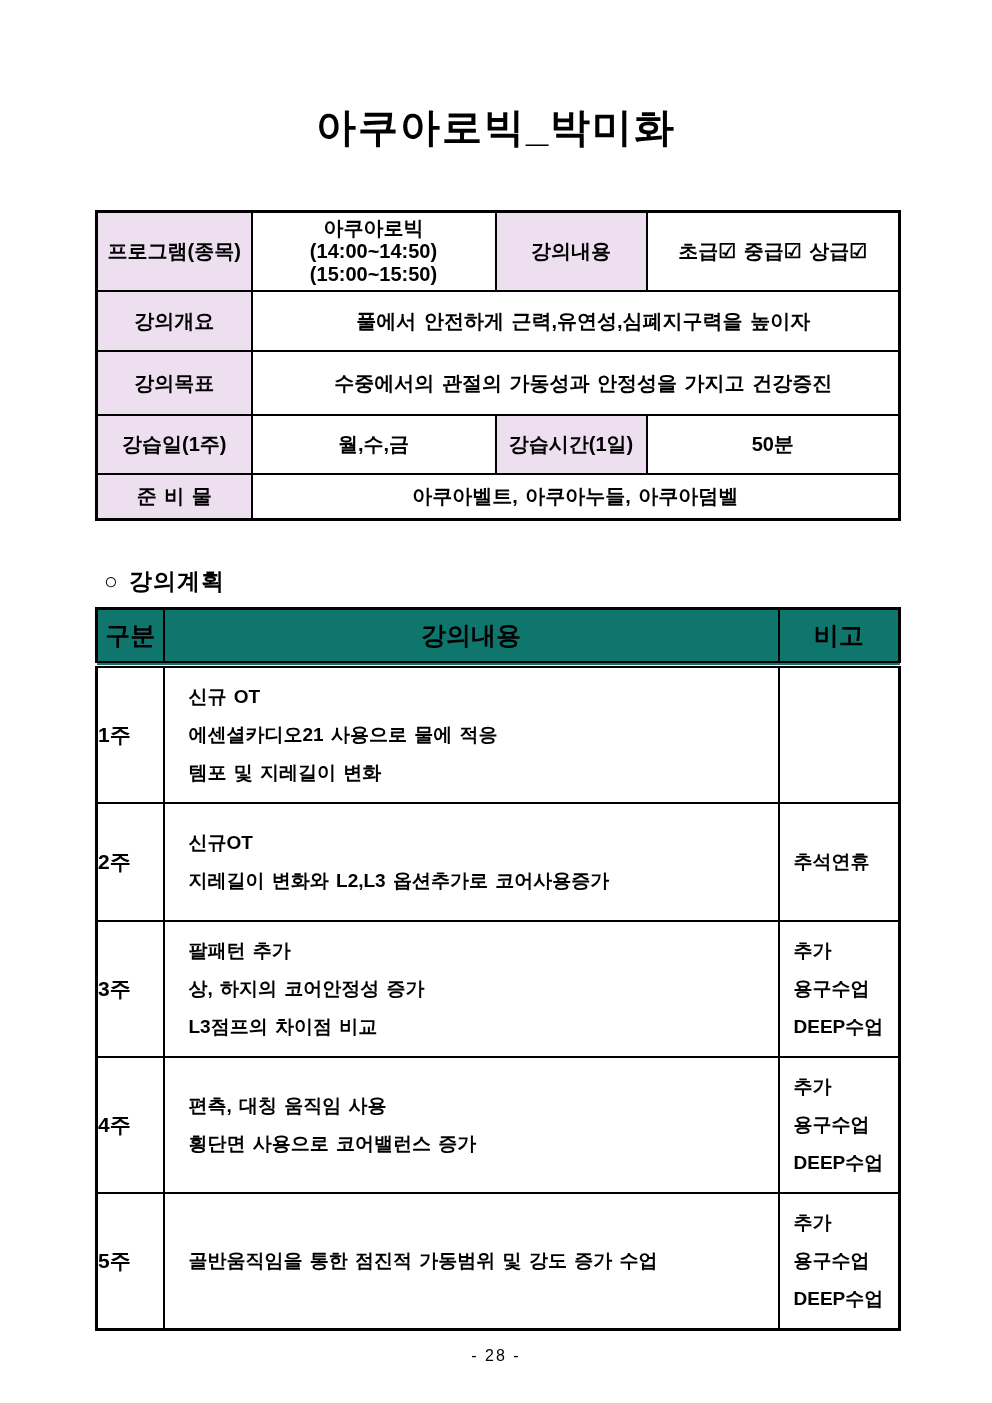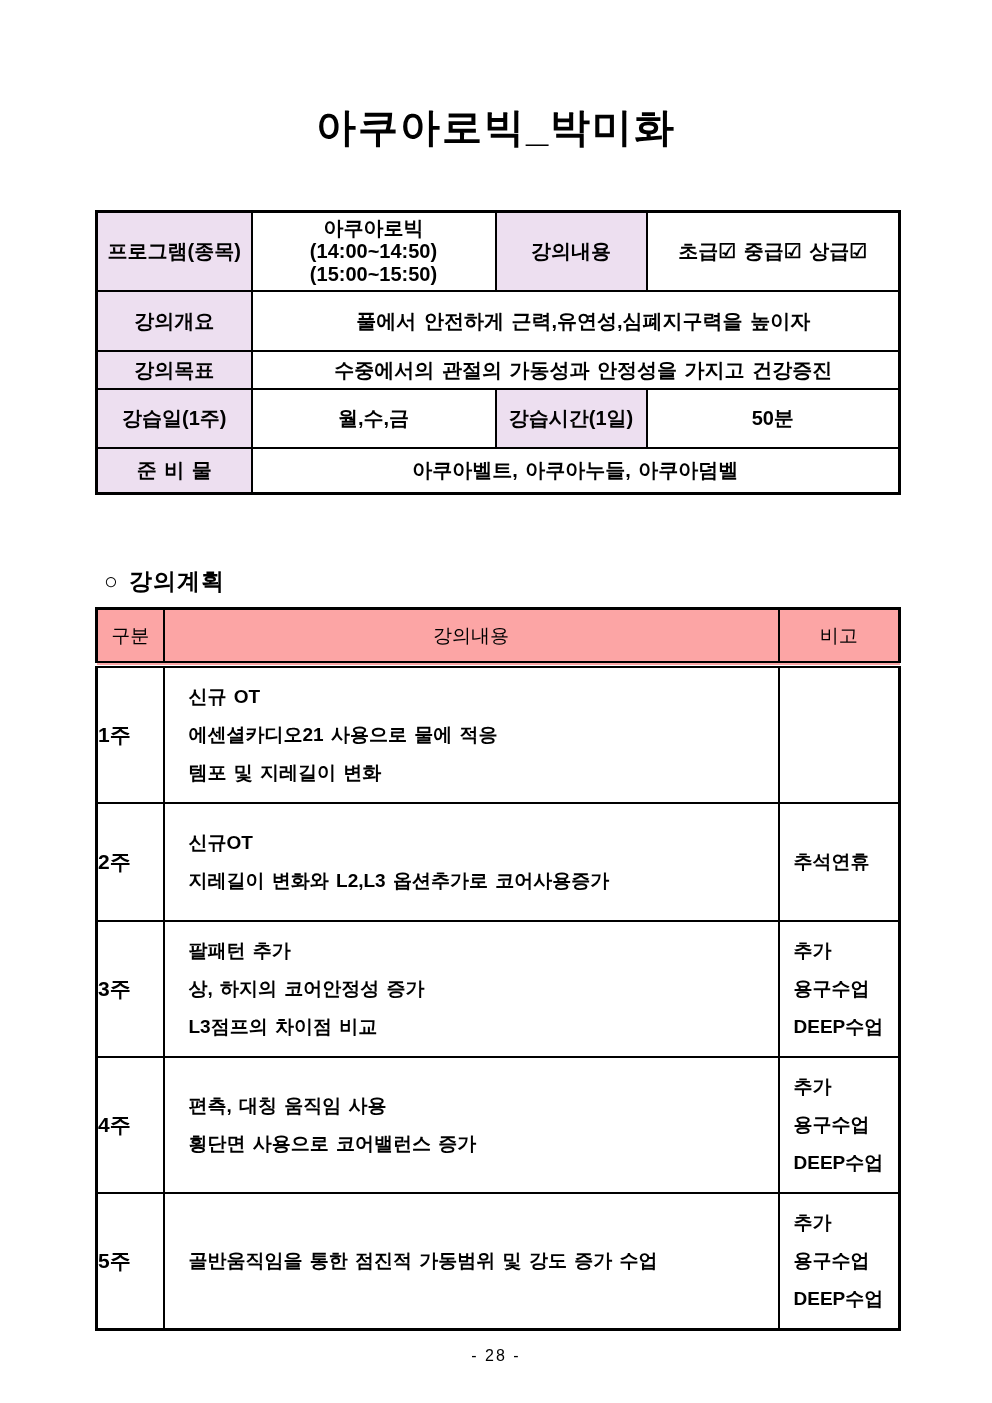--- a/index.html
+++ b/index.html
@@ -42,21 +42,21 @@
     padding: 4px 8px;
     word-spacing: 2px;
   }
   .shade { background: #EDDFF0; }
   .cell-left { text-align: right; padding-left: 24px !important; }
   .pre { white-space: pre-line; }
   .program-cell { font-size: 19px; line-height: 23px; margin-left: 32px; }
   .r1 { height: 47px; }
   .r2 { height: 68px; }
   .r3 { height: 60px; padding-left: 36px; }
-  .r4 { height: 38px; margin-top: 12px; }
+  .r4 { height: 64px; margin-top: 12px; }
   .r5 { height: 59px; }
   .r6 { height: 45px; }
   
   .section-head {
     position: absolute;
     left: 104px;
     top: 566px;
     font-size: 23px;
     font-weight: bold;
     letter-spacing: 1px;
@@ -66,25 +66,25 @@
   .plan-table {
     position: absolute;
     left: 95px;
     top: 607px;
     width: 803px;
     border-collapse: collapse;
     table-layout: fixed;
     border: 3px solid #000;
   }
   .plan-table th {
-    background: #fca5a5;
+    background: #0f766e;
     border: 2px solid #000;
     border-bottom: 7px double #000;
-    font-size: 19px;
-    font-weight: normal;
+    font-size: 25px;
+    font-weight: bold;
     height: 56px;
     vertical-align: middle;
     text-align: center;
   }
   .plan-table td {
     border: 2px solid #000;
     vertical-align: middle;
   }
   .week-cell {
     text-align: left;

